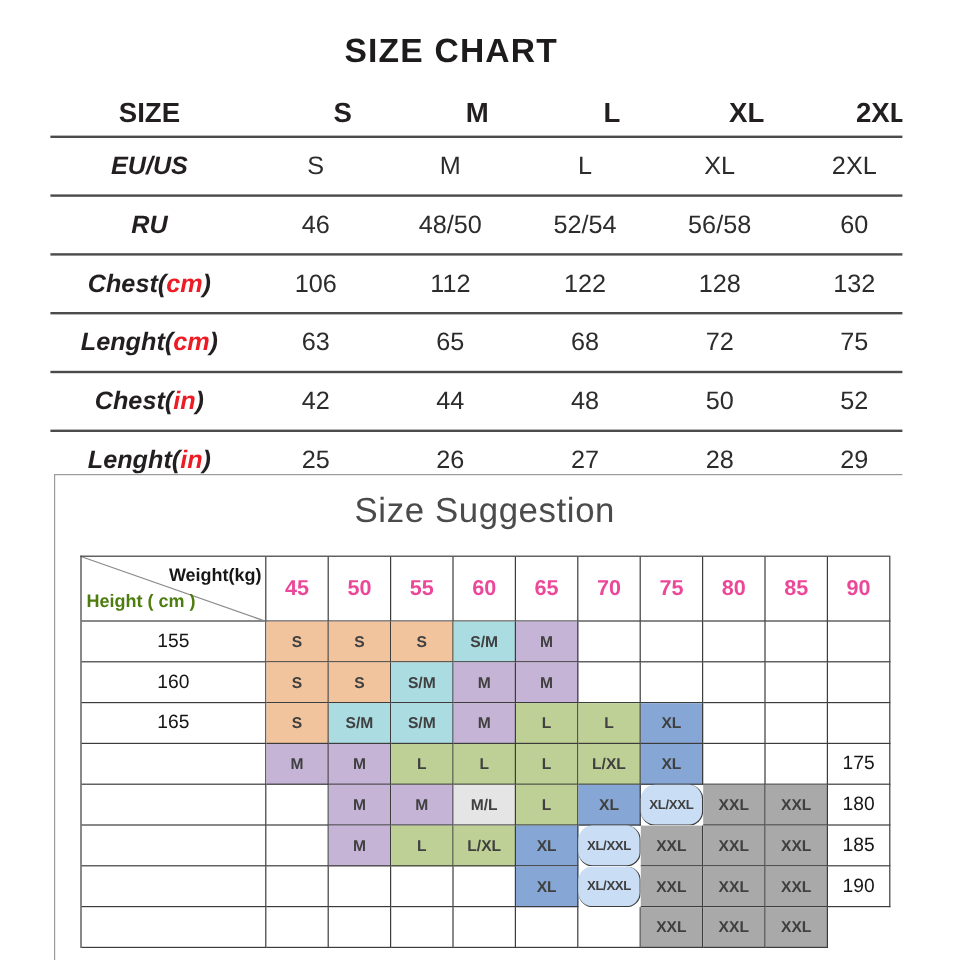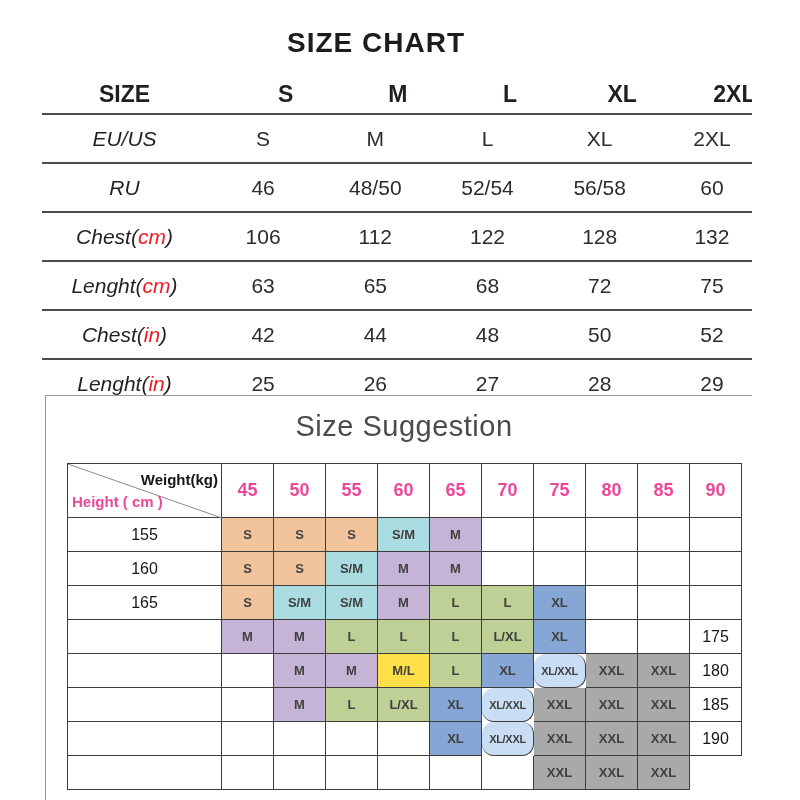--- a/index.html
+++ b/index.html
@@ -9,39 +9,39 @@
   
   .main-title{position:absolute;top:27px;left:0;width:100%;text-align:center;
               font-size:28px;font-weight:700;letter-spacing:1px;color:#1d1b1c;}
   .sc-table{position:absolute;left:42px;top:75px;width:726px;}
   .sc-row{display:flex;align-items:center;height:47px;border-bottom:2px solid #4b4b4d;}
   .sc-row.sc-head{height:38px;gap:45px;}
   .sc-row.sc-last{border-bottom:none;}
   .sc-col0{width:165px;text-align:center;}
   .sc-col{flex:1;text-align:center;}
   .sc-head .sc-col0,.sc-head .sc-col{font-size:23px;font-weight:700;color:#231f20;}
-  .sc-label{font-size:21px;font-weight:400;font-style:italic;color:#231f20;}
+  .sc-label{font-size:21px;font-weight:700;font-style:italic;color:#231f20;}
   .sc-val{font-size:21px;color:#2d2b2c;}
 
   
   .sug-box{position:absolute;left:45px;top:395px;width:718px;height:405px;
            box-sizing:border-box;border:1px solid #9b9b9b;border-bottom:none;}
   .sug-title{position:absolute;top:410px;left:45px;width:718px;text-align:center;
              font-size:29px;font-weight:400;letter-spacing:.5px;color:#4b4b4b;}
   .sug-table{position:absolute;left:67px;top:463px;display:grid;
              grid-template-columns:154px repeat(10,52px);
              grid-template-rows:54px repeat(8,34px);
              border-top:1px solid #3c3c3c;border-left:1px solid #3c3c3c;
              background:#ffffff;}
   .cell{box-sizing:border-box;border-right:1px solid #3c3c3c;border-bottom:1px solid #3c3c3c;
         display:flex;align-items:center;justify-content:center;}
   .diag-cell{position:relative;}
   .diag-cell svg{position:absolute;left:0;top:0;}
   .w-head{position:absolute;right:3px;top:7px;font-size:15px;font-weight:700;color:#161616;}
-  .h-head{position:absolute;left:4px;bottom:7px;font-size:15px;font-weight:700;color:#ec4899;}
+  .h-head{position:absolute;left:4px;bottom:7px;font-size:15px;font-weight:700;color:#4d7c0f;}
   .w-num{font-size:18px;font-weight:700;color:#ec4899;}
   .h-num{font-size:16px;color:#161616;}
   .s-cell{font-size:13px;font-weight:700;color:#404040;white-space:nowrap;overflow:hidden;}
   .s-cell.long{font-size:11px;letter-spacing:-.3px;border-radius:12px;}
 </style>
 </head>
 <body>
 
 <div class="page">
 
@@ -170,21 +170,21 @@
       <div class="cell s-cell" style="background: rgb(190, 208, 149);">L</div>
       <div class="cell s-cell" style="background: rgb(190, 208, 149);">L/XL</div>
       <div class="cell s-cell" style="background: rgb(134, 167, 213);">XL</div>
       <div class="cell s-cell"></div>
       <div class="cell s-cell"></div>
       <div class="cell h-num">175</div>
       <div class="cell s-cell"></div>
       <div class="cell s-cell"></div>
       <div class="cell s-cell" style="background: rgb(197, 180, 214);">M</div>
       <div class="cell s-cell" style="background: rgb(197, 180, 214);">M</div>
-      <div class="cell s-cell" style="background: #fde047;">M/L</div>
+      <div class="cell s-cell" style="background: #e5e5e5;">M/L</div>
       <div class="cell s-cell" style="background: rgb(190, 208, 149);">L</div>
       <div class="cell s-cell" style="background: rgb(134, 167, 213);">XL</div>
       <div class="cell s-cell long" style="background: rgb(201, 222, 245);">XL/XXL</div>
       <div class="cell s-cell" style="background: rgb(169, 169, 169);">XXL</div>
       <div class="cell s-cell" style="background: rgb(169, 169, 169);">XXL</div>
       <div class="cell h-num">180</div>
       <div class="cell s-cell"></div>
       <div class="cell s-cell"></div>
       <div class="cell s-cell" style="background: rgb(197, 180, 214);">M</div>
       <div class="cell s-cell" style="background: rgb(190, 208, 149);">L</div>

